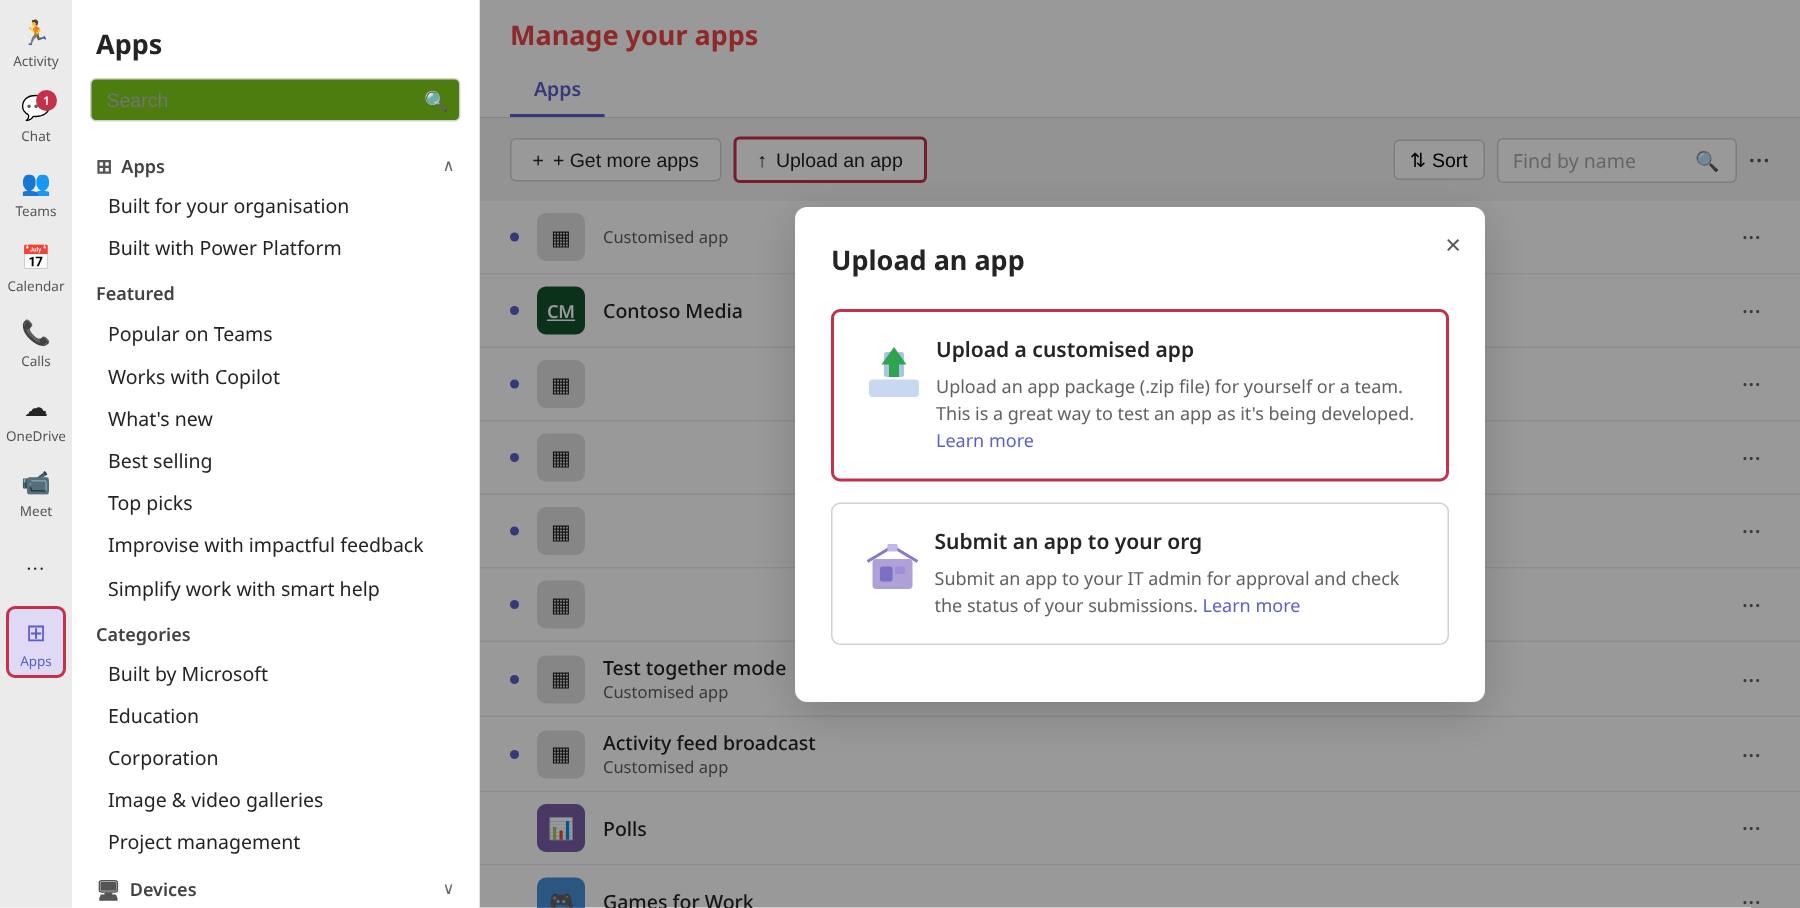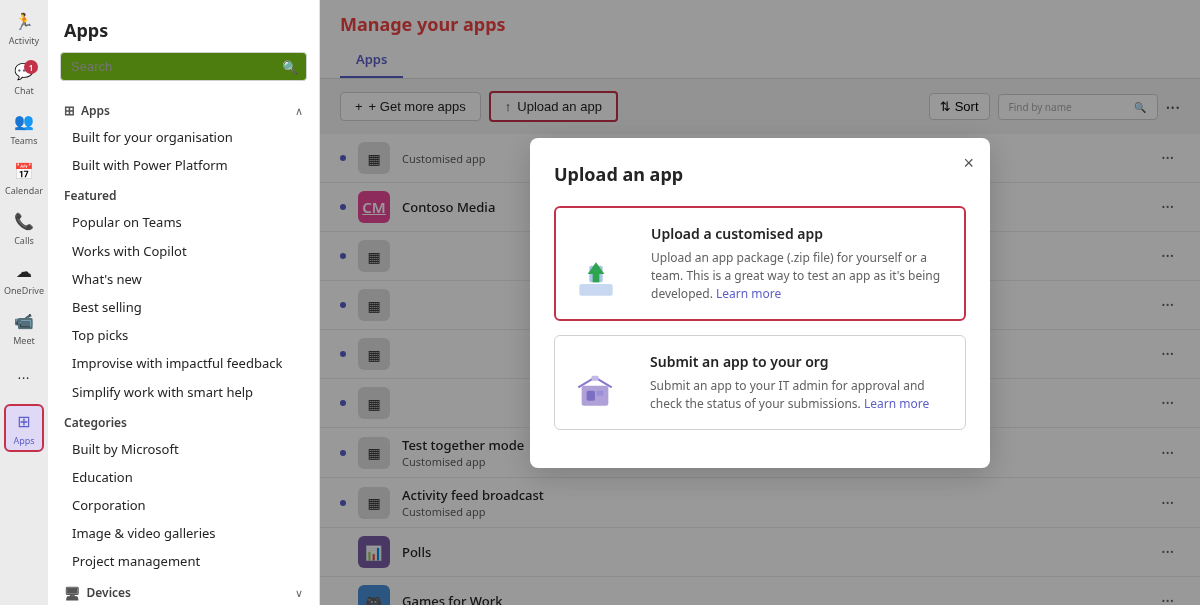--- a/index.html
+++ b/index.html
@@ -181,21 +181,21 @@
     }
     .search-bar {
       display: flex;
       align-items: flex-start;
       gap: 6px;
       padding: 5px 10px;
       border: 1px solid #d1d1d1;
       border-radius: 4px;
       background: #fff;
       min-width: 160px;
-      font-size: 10px;
+      font-size: 13px;
       color: #aaa;
     }
 
     
     .app-list {
       flex: 1;
       overflow-y: auto;
       padding: 0 0 12px;
     }
     .app-row {
@@ -260,24 +260,24 @@
       font-size: 18px;
       cursor: pointer;
       color: #555;
       line-height: 1;
     }
     .modal-card {
       border: 1px solid #d1d1d1;
       border-radius: 6px;
       padding: 16px;
       display: flex;
-      gap: 31px;
+      gap: 4px;
       margin-bottom: 14px;
       cursor: pointer;
-      align-items: flex-end;
+      align-items: flex-start;
     }
     .modal-card.highlighted {
       border: 2px solid #c4314b;
     }
     .modal-card-icon {
       width: 48px; height: 48px;
       flex-shrink: 0;
       display: flex; align-items: center; justify-content: center;
       font-size: 28px;
     }
@@ -435,21 +435,21 @@
       <div class="app-row-bullet"></div>
       <div class="app-row-icon">▦</div>
       <div class="app-row-text">
         <div class="app-row-name"></div>
         <div class="app-row-sub">Customised app</div>
       </div>
       <span class="app-row-more">···</span>
     </div>
     <div class="app-row">
       <div class="app-row-bullet"></div>
-      <div class="app-row-icon blue" style="background:#ec4899;color:white;font-size:15px;font-weight:600;text-decoration:underline;">CM</div>
+      <div class="app-row-icon blue" style="background:#14532d;color:white;font-size:12px;font-weight:600;text-decoration:underline;">CM</div>
       <div class="app-row-text">
         <div class="app-row-name">Contoso Media</div>
         <div class="app-row-sub"></div>
       </div>
       <span class="app-row-more">···</span>
     </div>
     <div class="app-row">
       <div class="app-row-bullet"></div>
       <div class="app-row-icon">▦</div>
       <div class="app-row-text">

